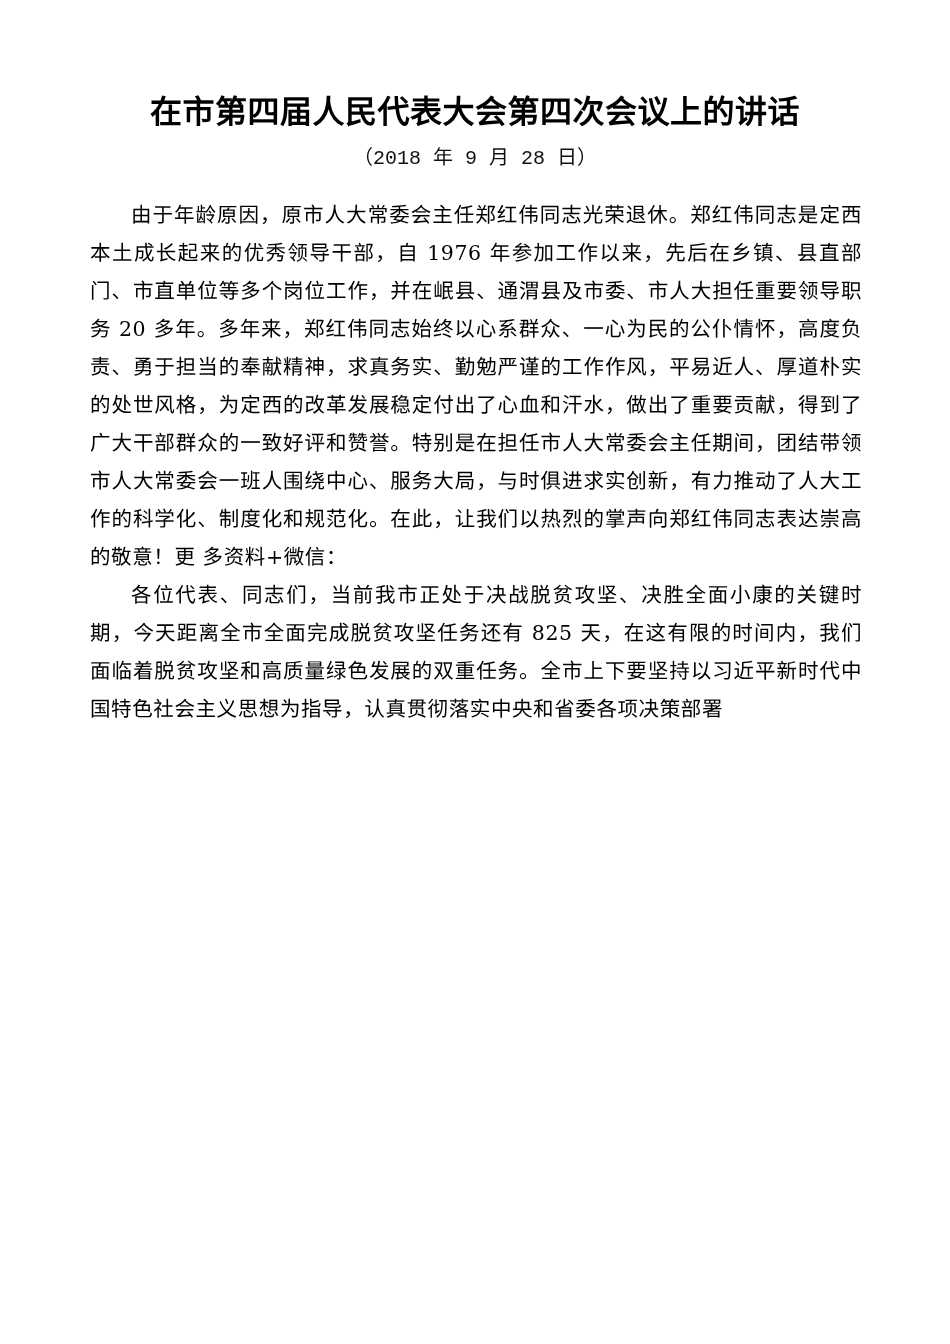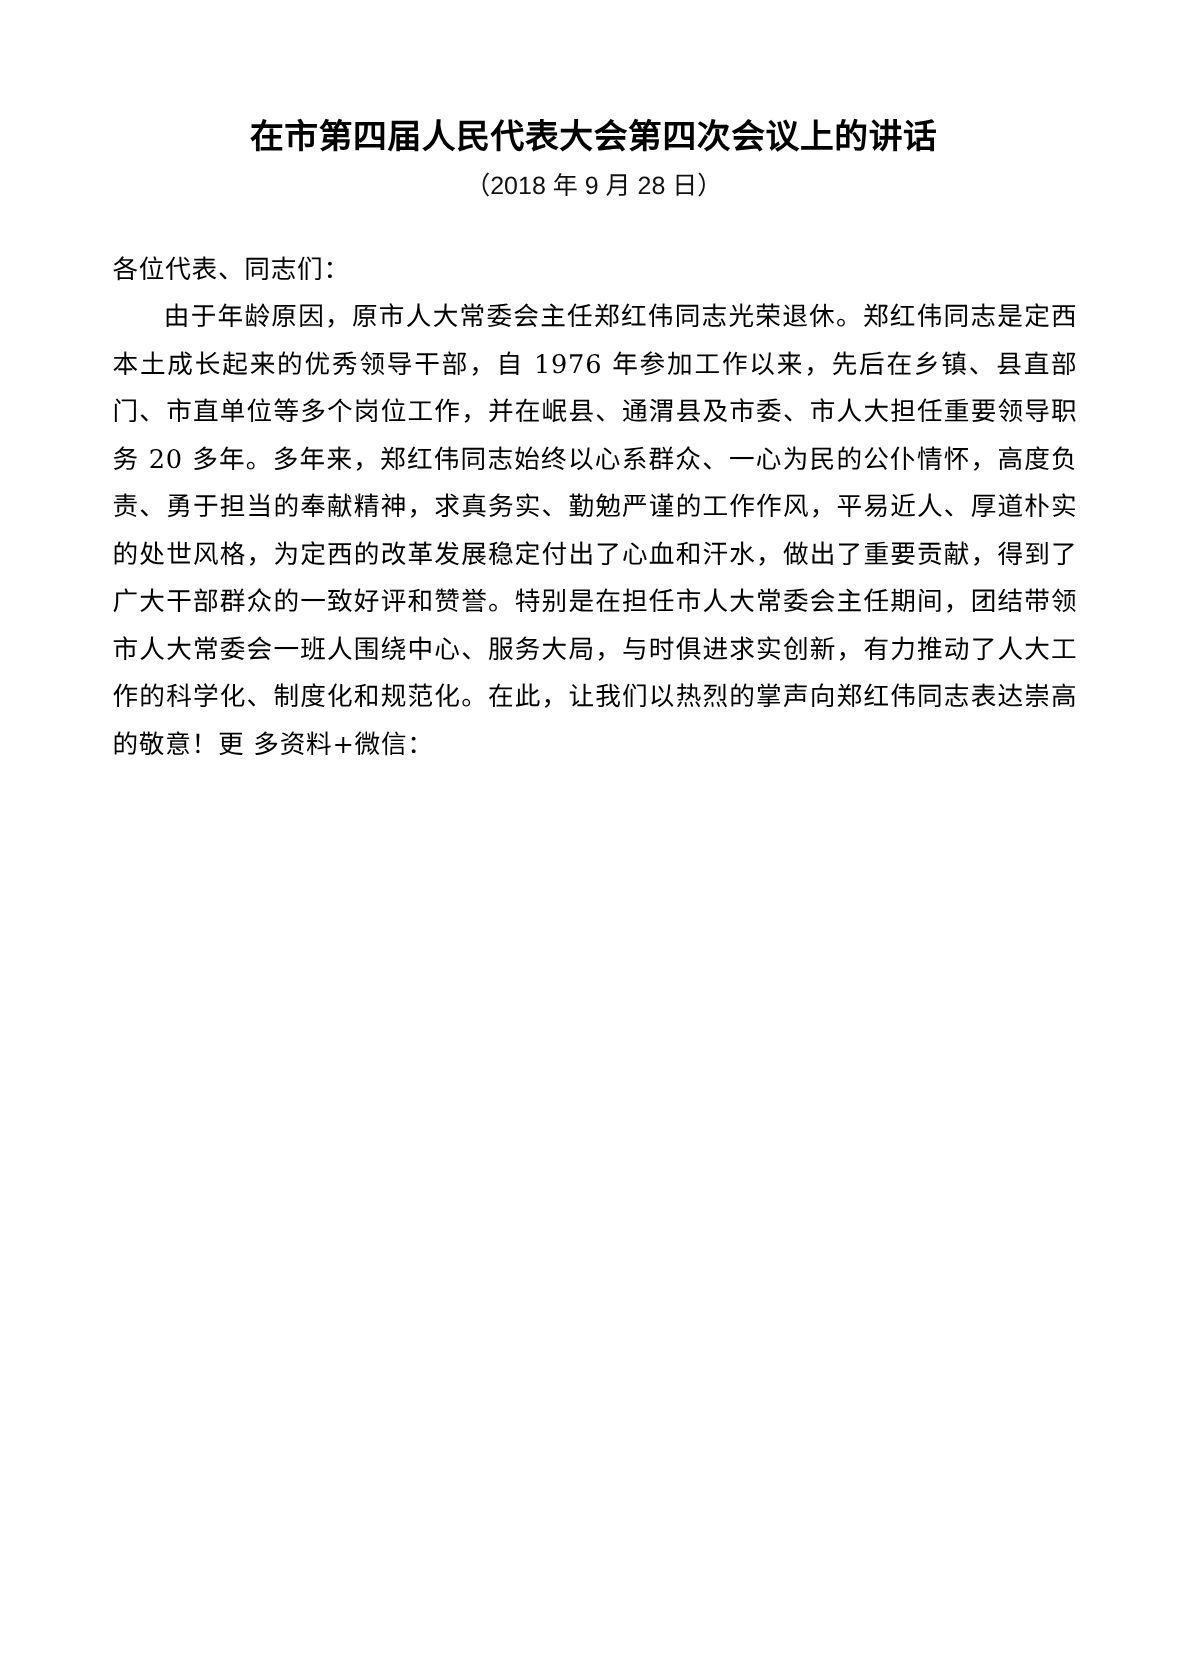--- a/index.html
+++ b/index.html
@@ -20,35 +20,35 @@
     color: #000000;
   }
 
   
   .doc-title {
     margin: 0;
     padding: 0;
     text-align: center;
     font-family: "DejaVu Serif", "Liberation Serif", serif;
     font-weight: 700;
-    font-size: 27px;
+    font-size: 32px;
     line-height: 1;
     letter-spacing: 0.5px;
     color: #000000;
     position: absolute;
     left: 0;
     right: 0;
     top: 96px;
   }
 
   .doc-subtitle {
-    margin: 0;
+    margin: 10px;
     padding: 0;
     text-align: center;
-    font-family: Liberation Sans, sans-serif;
+    font-family: Liberation Mono, monospace;
     font-weight: 400;
     font-size: 20px;
     line-height: 1;
     color: #111111;
     position: absolute;
     left: 0;
     right: 0;
     top: 139px;
   }
 
@@ -89,22 +89,22 @@
 <body>
 
 <div class="page">
 
   <h1 class="doc-title">在市第四届人民代表大会第四次会议上的讲话</h1>
 
   <div class="doc-subtitle">（2018 年 9 月 28 日）</div>
 
   <div class="body-block">
 
-    <p class="para salutation">各位代表、同志们：</p>
 
 
 
     <p class="para indent">由于年龄原因，原市人大常委会主任郑红伟同志光荣退休。郑红伟同志是定西本土成长起来的优秀领导干部，自 1976 年参加工作以来，先后在乡镇、县直部门、市直单位等多个岗位工作，并在岷县、通渭县及市委、市人大担任重要领导职务 20 多年。多年来，郑红伟同志始终以心系群众、一心为民的公仆情怀，高度负责、勇于担当的奉献精神，求真务实、勤勉严谨的工作作风，平易近人、厚道朴实的处世风格，为定西的改革发展稳定付出了心血和汗水，做出了重要贡献，得到了广大干部群众的一致好评和赞誉。特别是在担任市人大常委会主任期间，团结带领市人大常委会一班人围绕中心、服务大局，与时俱进求实创新，有力推动了人大工作的科学化、制度化和规范化。在此，让我们以热烈的掌声向郑红伟同志表达崇高的敬意！更 多资料+微信：</p>
 
+    <p class="para indent">各位代表、同志们，当前我市正处于决战脱贫攻坚、决胜全面小康的关键时期，今天距离全市全面完成脱贫攻坚任务还有 825 天，在这有限的时间内，我们面临着脱贫攻坚和高质量绿色发展的双重任务。全市上下要坚持以习近平新时代中国特色社会主义思想为指导，认真贯彻落实中央和省委各项决策部署</p>
 
   </div>
 
 </div>
 
 </body></html>

